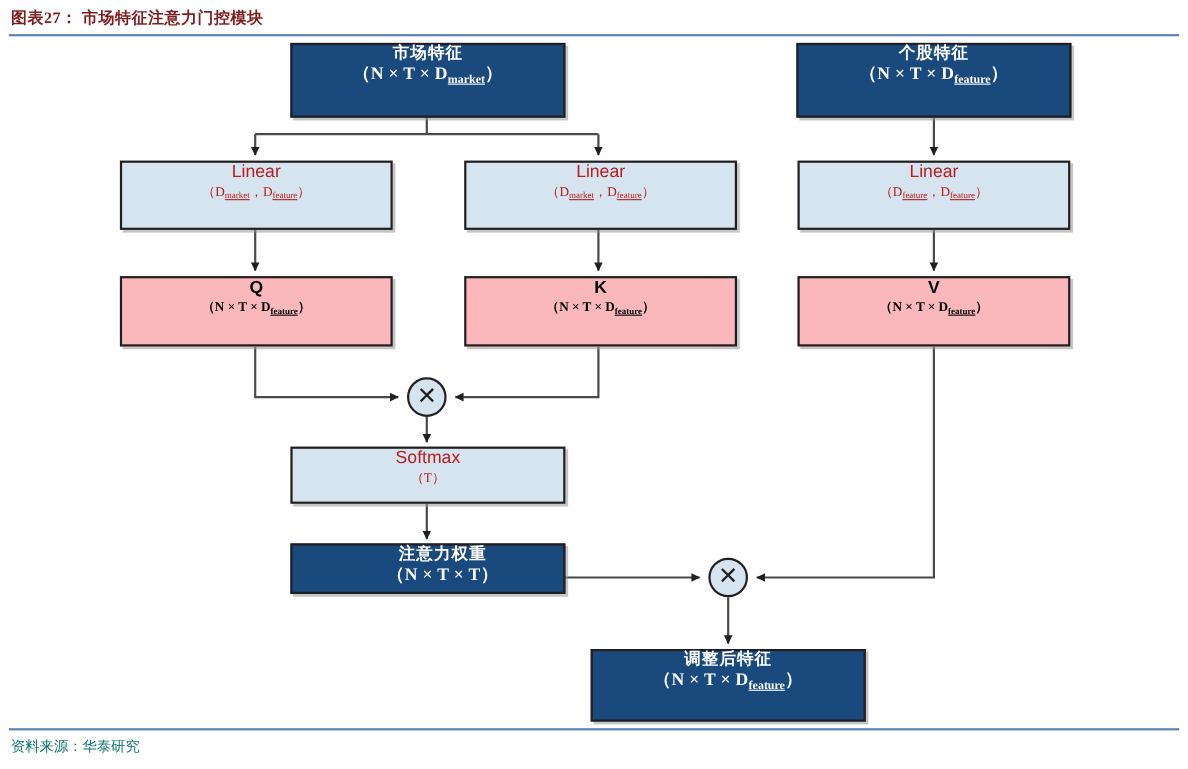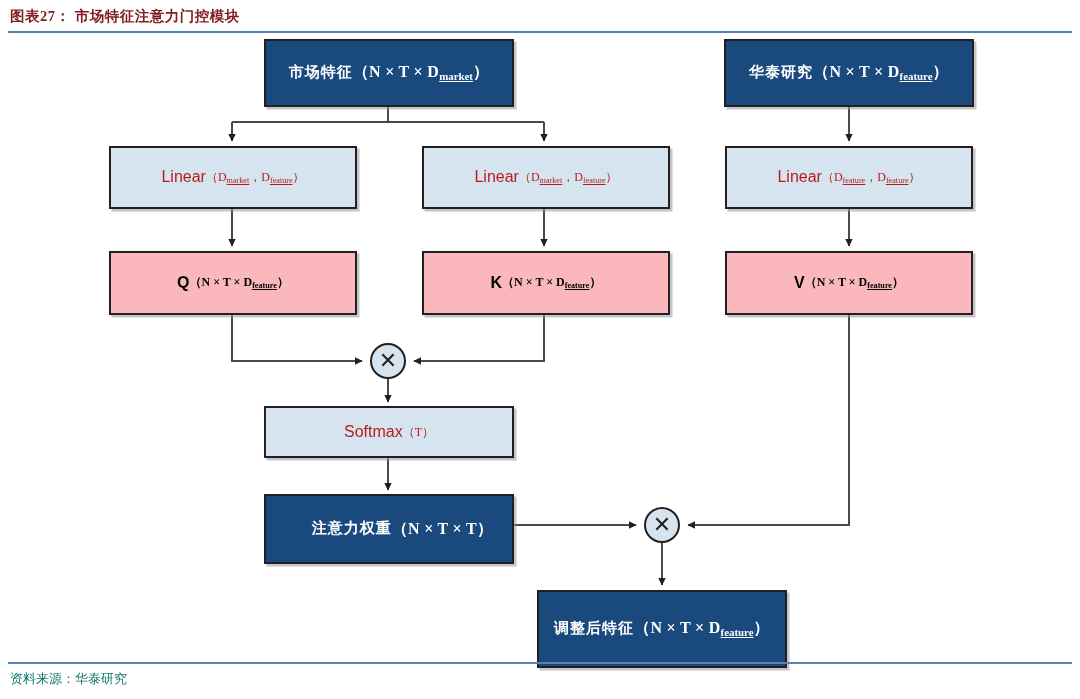--- a/index.html
+++ b/index.html
@@ -29,22 +29,22 @@
     font-family:"Liberation Serif",serif;
     font-size:13px;color:#0f766e;white-space:nowrap;
   }
   
   #diagram{position:absolute;left:0;top:33px;width:1080px;height:628px;}
   #wires{position:absolute;left:0;top:0;width:1080px;height:628px;}
   
   .node{
     position:absolute;box-sizing:border-box;
     border:2px solid #231f20;
-    display:flex;flex-direction:row;
-    align-items:center;justify-content:center;
+    display:flex;flex-direction:column;
+    align-items:center;
     text-align:center;line-height:1.18;
     box-shadow:2.5px 2.5px 0 0 rgba(150,150,150,.55);
   }
   .node .l1{font-size:15.5px;}
   .node .l2{font-size:12px;font-family:"Liberation Serif",serif;}
   .node.dark{background:#19497d;color:#ffffff;}
   .node.dark .l1{
     font-family:"Liberation Serif",serif;font-weight:bold;font-size:15px;
     letter-spacing:1px;
   }
@@ -107,21 +107,21 @@
       <path d="M662,510 L662,552" marker-end="url(#ah)"></path>
     </g>
   </svg>
 
   <div class="node dark" style="left:264px;top:6px;width:250px;height:68px;">
     <div class="l1">市场特征</div>
     <div class="l2"><span>（N × T × D</span><span class="sub">market</span><span>）</span></div>
   </div>
 
   <div class="node dark" style="left:724px;top:6px;width:250px;height:68px;">
-    <div class="l1">华泰研究</div>
+    <div class="l1">个股特征</div>
     <div class="l2"><span>（N × T × D</span><span class="sub">feature</span><span>）</span></div>
   </div>
 
   <div class="node light" style="left:109px;top:113px;width:248px;height:63px;">
     <div class="l1">Linear</div>
     <div class="l2"><span>（D</span><span class="sub">market</span><span>，D</span><span class="sub">feature</span><span>）</span></div>
   </div>
 
   <div class="node light" style="left:422px;top:113px;width:248px;height:63px;">
     <div class="l1">Linear</div>
@@ -154,26 +154,26 @@
 
   <div class="op" style="left:644px;top:474px;">
     <span>✕</span>
   </div>
 
   <div class="node light" style="left:264px;top:373px;width:250px;height:52px;">
     <div class="l1">Softmax</div>
     <div class="l2">（T）</div>
   </div>
 
-  <div class="node dark" style="left:264px;top:461px;width:250px;height:70px;padding-left:27px;">
+  <div class="node dark" style="left:264px;top:461px;width:250px;height:46px;padding-left:27px;">
     <div class="l1">注意力权重</div>
     <div class="l2">（N × T × T）</div>
   </div>
 
-  <div class="node dark" style="left:537px;top:557px;width:250px;height:78px;">
+  <div class="node dark" style="left:537px;top:557px;width:250px;height:66px;">
     <div class="l1">调整后特征</div>
     <div class="l2"><span>（N × T × D</span><span class="sub">feature</span><span>）</span></div>
   </div>
 
 </div>
 
 <div id="footer-rule"></div>
 <div id="footer-text">资料来源：华泰研究</div>
 
 </body></html>

